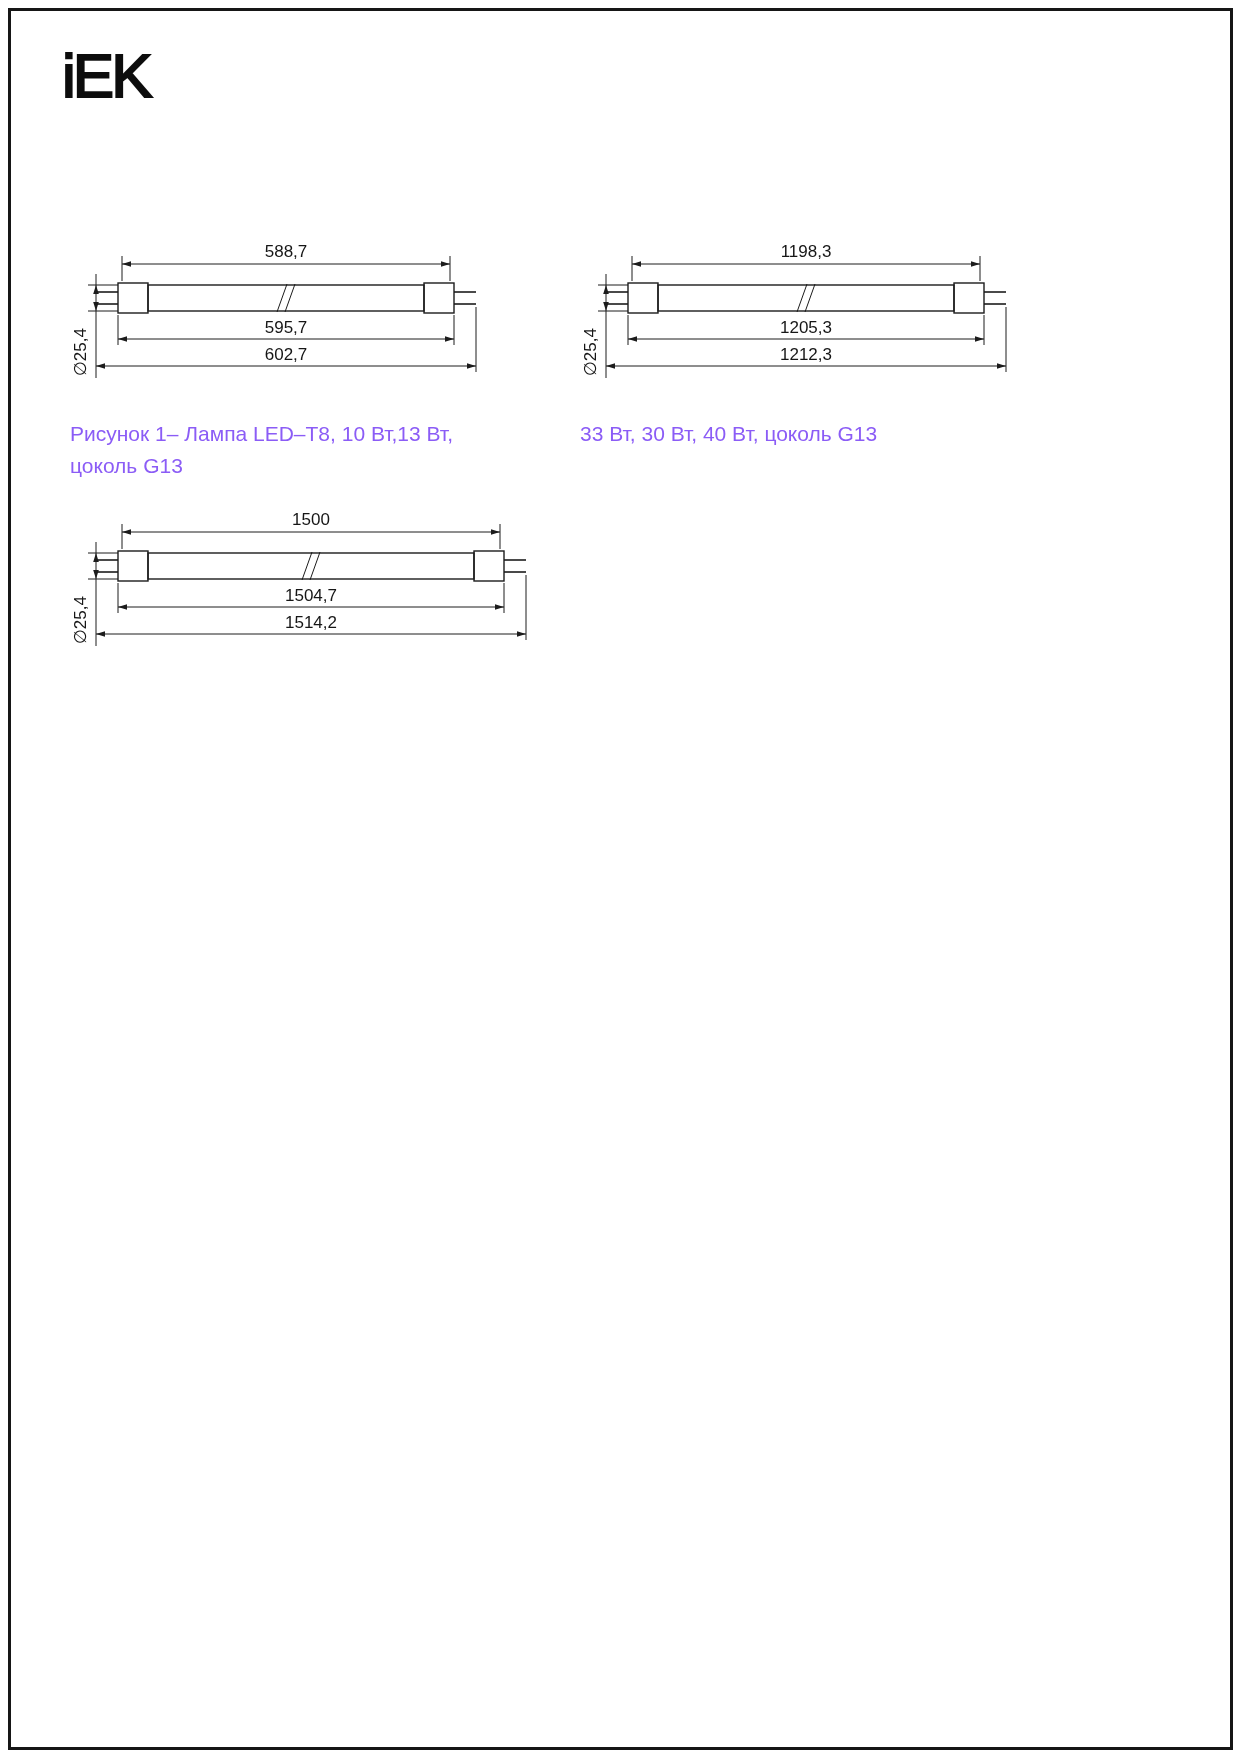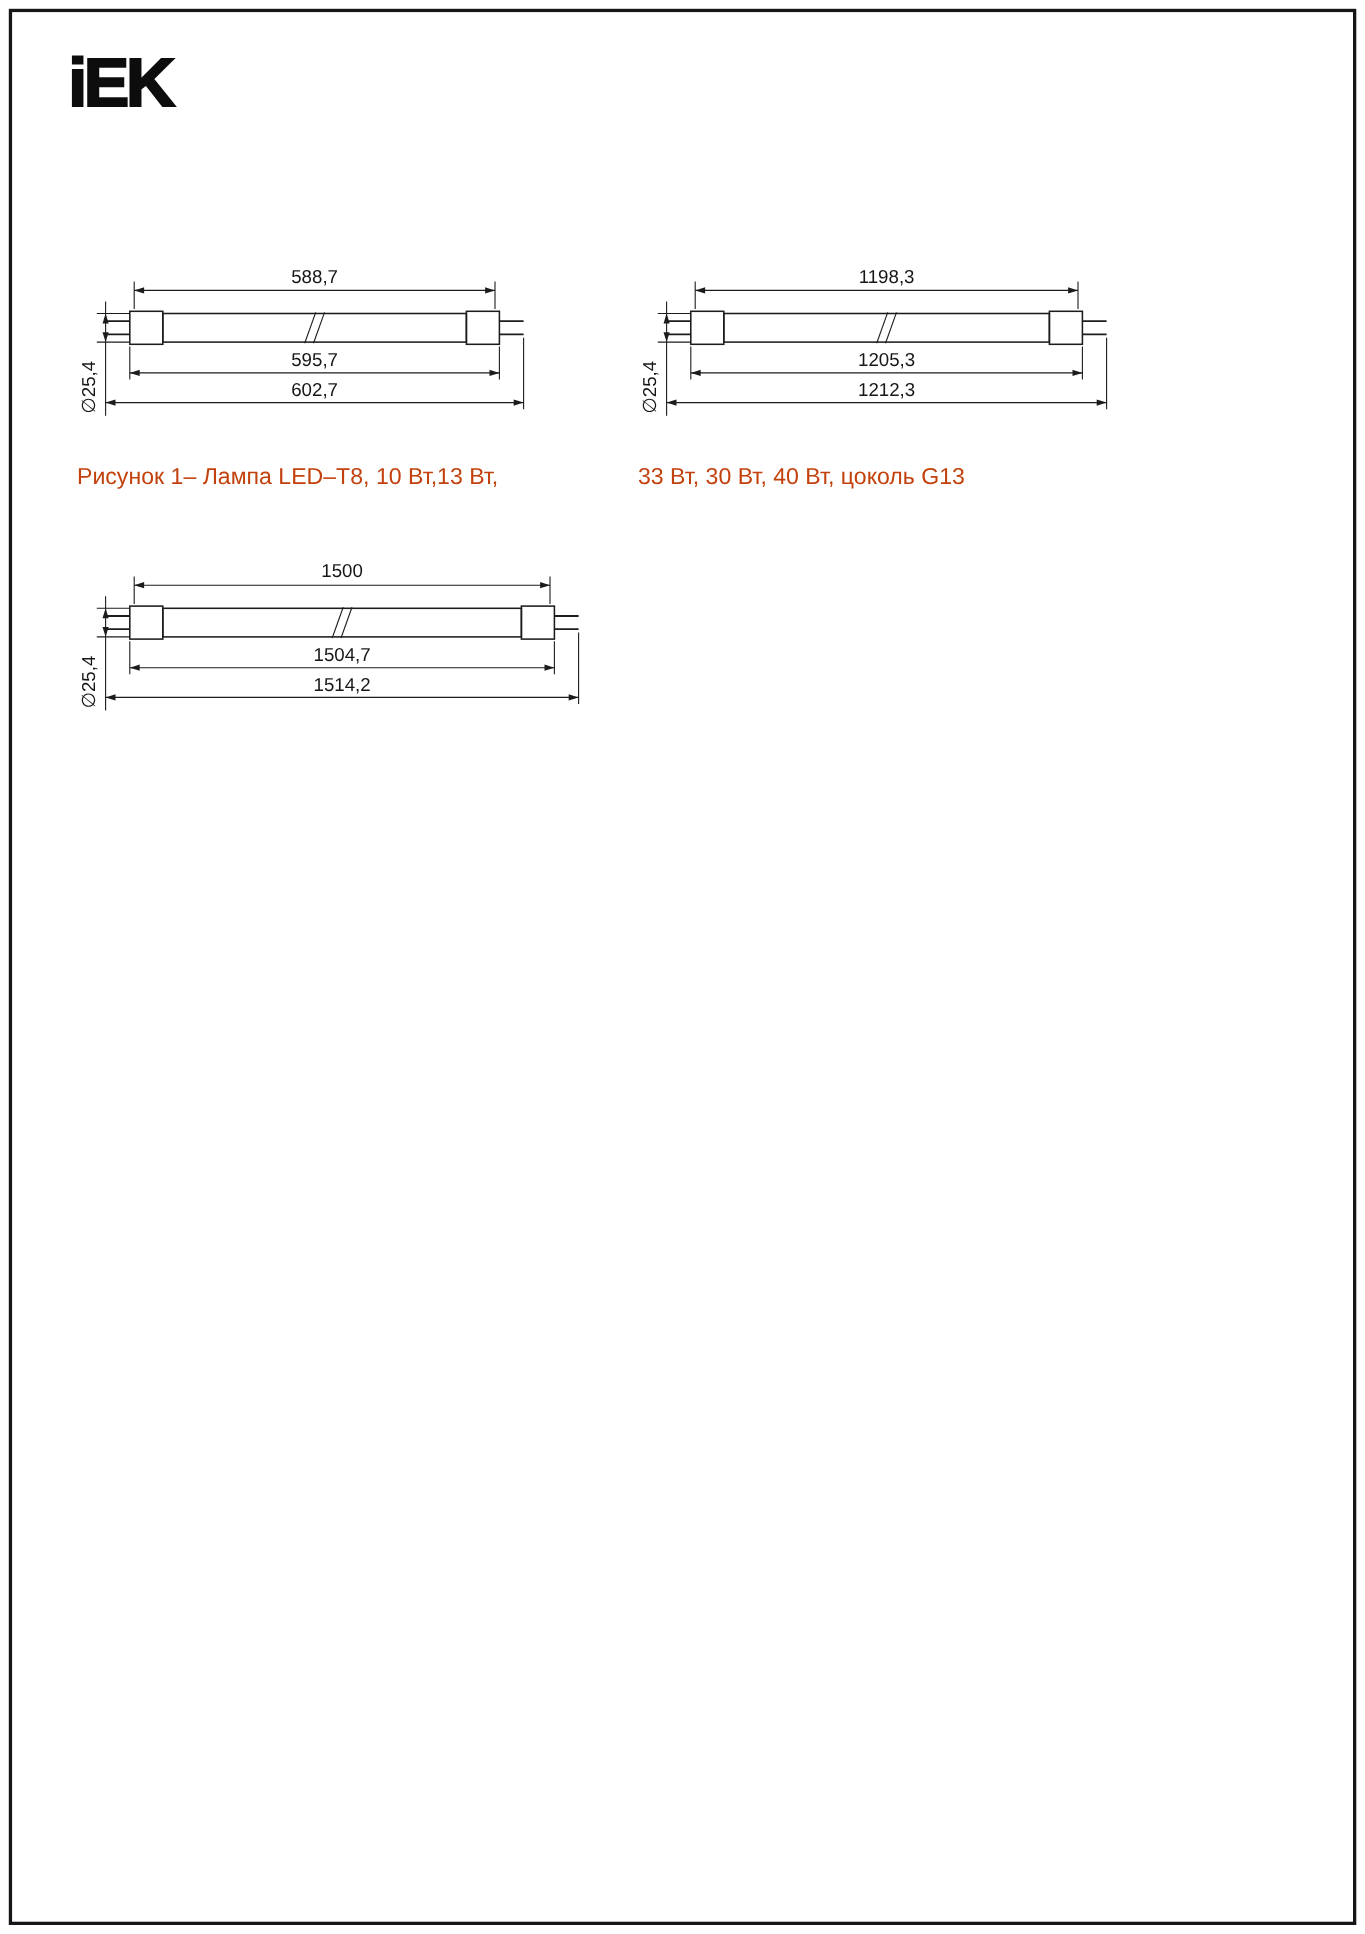--- a/index.html
+++ b/index.html
@@ -2,25 +2,25 @@
 <html><head>
 <meta charset="utf-8">
 <style>
   *{margin:0;padding:0;box-sizing:border-box}
   html,body{background:#ffffff}
   body{font-family:"Liberation Sans",sans-serif}
   .page{position:relative;width:1241px;height:1758px;background:#ffffff;color:#1a1a1a;overflow:hidden}
   .frame{position:absolute;left:8px;top:8px;right:8px;bottom:8px;border:3px solid #161616;pointer-events:none}
   .logo{
     position:absolute;left:62px;top:40px;
-    font-size:62px;font-weight:700;letter-spacing:-3px;color:#0d0d0d;
+    font-size:62px;font-weight:400;letter-spacing:-3px;color:#0d0d0d;
     -webkit-text-stroke:2px #0d0d0d;
   }
   .fig-svg{position:absolute}
-  .caption{position:absolute;font-size:21px;line-height:1.5;color:#c2410c;white-space:nowrap}
+  .caption{position:absolute;font-size:21px;line-height:1.5;color:#8b5cf6;white-space:nowrap}
   svg text.dim{
     font-family:"Liberation Sans",sans-serif;
     font-size:17px;fill:#161616;text-anchor:middle;
   }
 </style>
 </head>
 <body>
 
 <div class="page">
   <div class="frame"></div>
@@ -127,19 +127,20 @@
       <polygon points="30,126 39,123.2 39,128.8" fill="#1c1c1c"></polygon>
       <polygon points="460,126 451,123.2 451,128.8" fill="#1c1c1c"></polygon>
       <line x1="22" y1="45" x2="52" y2="45" stroke="#1c1c1c" stroke-width="1"></line>
       <line x1="22" y1="71" x2="52" y2="71" stroke="#1c1c1c" stroke-width="1"></line>
       <polygon points="30,45 27.2,54 32.8,54" fill="#1c1c1c"></polygon>
       <polygon points="30,71 27.2,62 32.8,62" fill="#1c1c1c"></polygon>
     </svg>
 
   <div class="caption" style="left:70px;top:418px">
     <div>Рисунок 1– Лампа LED–T8, 10 Вт,13 Вт,</div>
+    <div>цоколь G13</div>
   </div>
 
   <div class="caption" style="left:580px;top:418px">
     <div>33 Вт, 30 Вт, 40 Вт, цоколь G13</div>
   </div>
 
 </div>
 
 </body></html>

